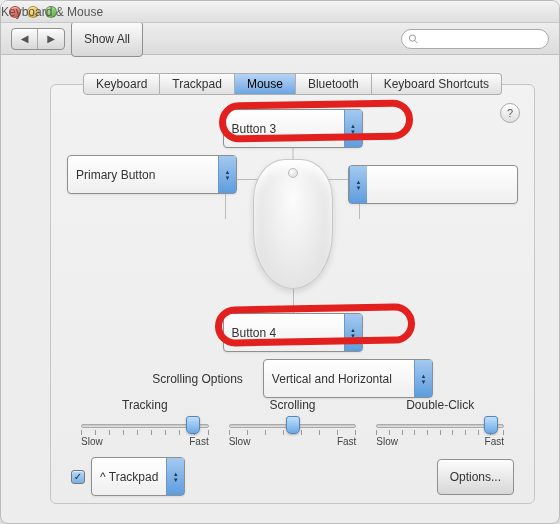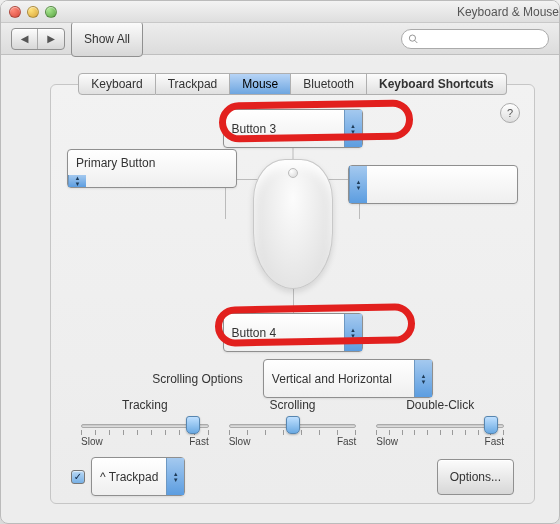--- a/index.html
+++ b/index.html
@@ -37,21 +37,21 @@
   .traffic { display: flex; gap: 6px; }
   .tl {
     width: 12px; height: 12px; border-radius: 50%;
     border: 1px solid rgba(0,0,0,0.25);
     box-shadow: inset 0 1px 1px rgba(255,255,255,0.5);
   }
   .tl.red { background: radial-gradient(circle at 30% 30%, #ff8a7a, #d9483a); }
   .tl.yellow { background: radial-gradient(circle at 30% 30%, #ffe27a, #d9a53a); }
   .tl.green { background: radial-gradient(circle at 30% 30%, #a7e78e, #59a342); }
   .title {
-    position: absolute; left: 0; right: 0; text-align: right;
+    position: absolute; left: 0; right: 0; text-align: left;
     font-size: 12px; color: #555;
   }
 
   
   .toolbar {
     height: 32px;
     display: flex; align-items: center;
     padding: 4px 10px;
     gap: 6px;
     background: linear-gradient(#ededed,#dcdcdc);
@@ -114,21 +114,21 @@
     padding: 0 12px;
     border: 1px solid #afafaf;
     background: linear-gradient(#fcfcfc,#e0e0e0);
     font-size: 12px;
     color: #333;
     display: flex; align-items: center;
     cursor: pointer;
     white-space: nowrap;
   }
   .tab:first-child { border-radius: 4px 0 0 4px; }
-  .tab:last-child { border-radius: 0 4px 4px 0; font-weight: bold; }
+  .tab:last-child { border-radius: 0 4px 4px 0; }
   .tab + .tab { border-left: none; }
   .tab.active {
     background: linear-gradient(#b7d4f6,#6ea6e0);
     color: #000;
   }
 
   .panel {
     border: 1px solid #c6c6c6;
     border-radius: 6px;
     background: linear-gradient(#f2f2f2,#ececec);
@@ -202,21 +202,21 @@
     border:1px solid #bbb;
   }
   .apple {
     position:absolute; left:50%; top:66px; transform:translateX(-50%);
     width:14px; height:14px; color:#f0f0f0; font-size:11px; text-align:center;
   }
 
   .pop-positioned { position: absolute; }
   .pop-top { left: 50%; top:0; transform:translateX(-50%); }
   .pop-bot { left: 50%; top:204px; transform:translateX(-50%); }
-  .pop-left { left: 0; top:40px; min-width: 170px; flex-direction: column; }
+  .pop-left { left: 0; top:46px; min-width: 170px; }
   .pop-right { right: 0; top:56px; min-width: 170px; }
 
   
   .anno {
     position: absolute;
     border: 7px solid #e2201e;
     border-radius: 22px;
     pointer-events: none;
     z-index: 5;
   }

